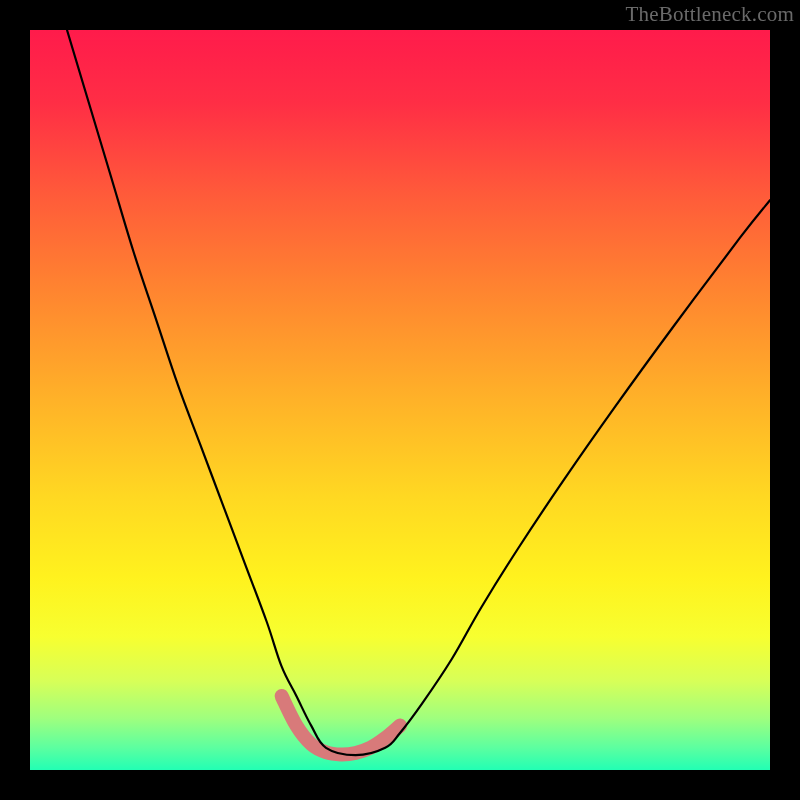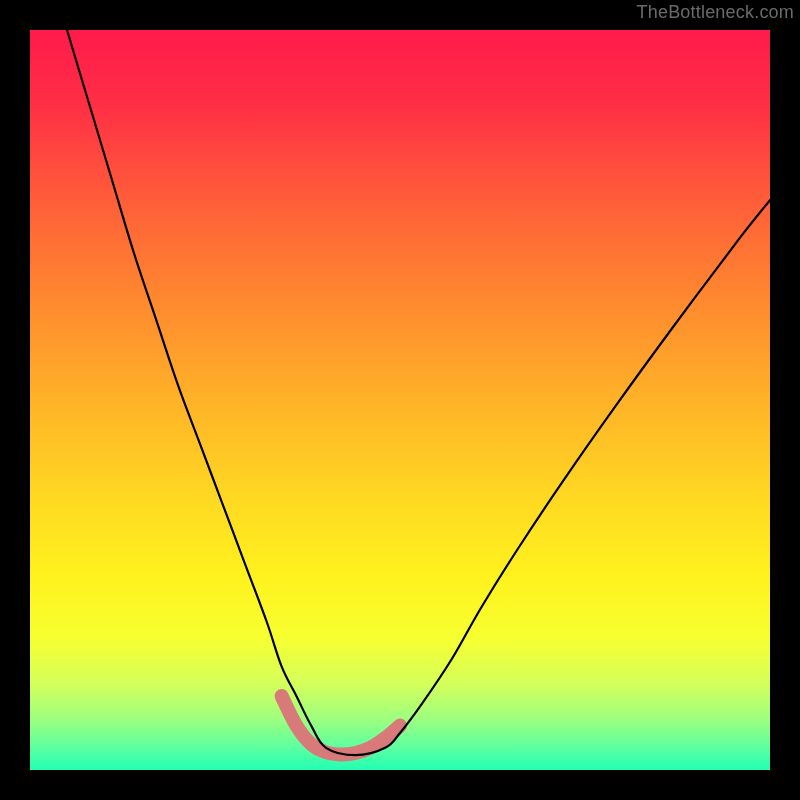--- a/index.html
+++ b/index.html
@@ -16,25 +16,26 @@
     left: 0; top: 0;
     width: 800px;
     height: 800px;
     background: #000000;
   }
   .watermark {
     position: absolute;
     top: 2px;
     right: 6px;
     color: #6a6a6a;
-    font-size: 18px;
+    font-size: 21px;
     font-weight: 400;
     letter-spacing: 0.2px;
     z-index: 50;
     user-select: none;
+    font-family: Liberation Serif, serif;
   }
   .plot-area {
     position: absolute;
     left: 30px;
     top: 30px;
     width: 740px;
     height: 740px;
     overflow: hidden;
   }
   .gradient {

